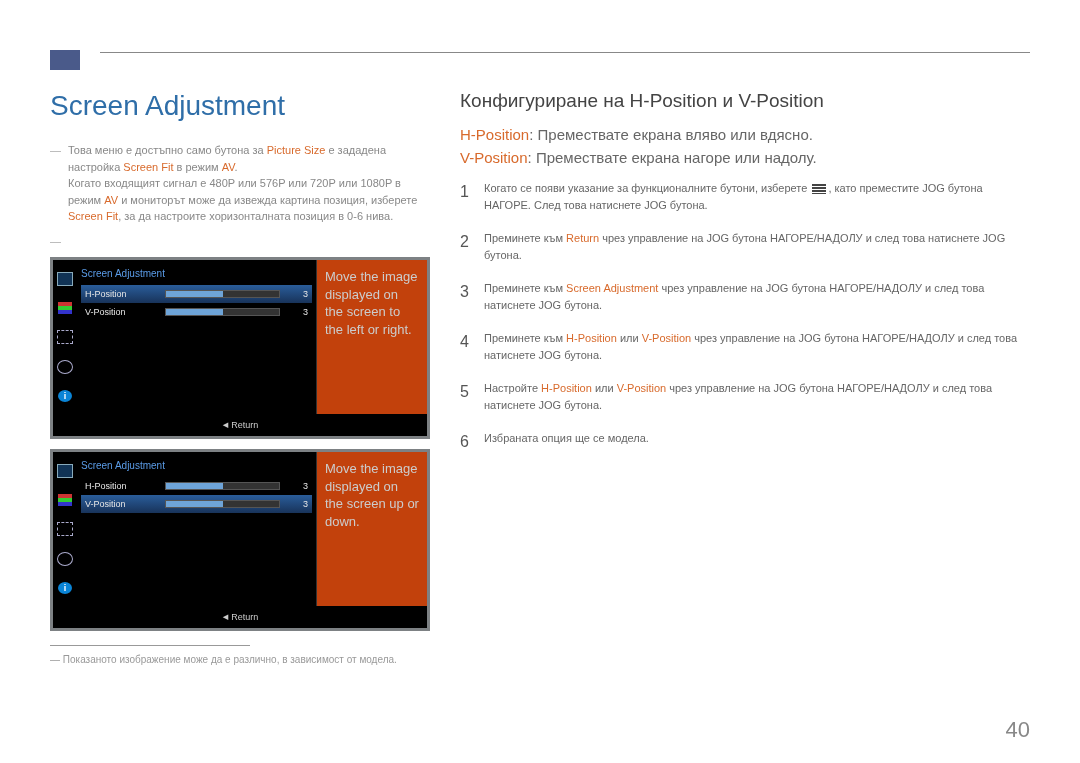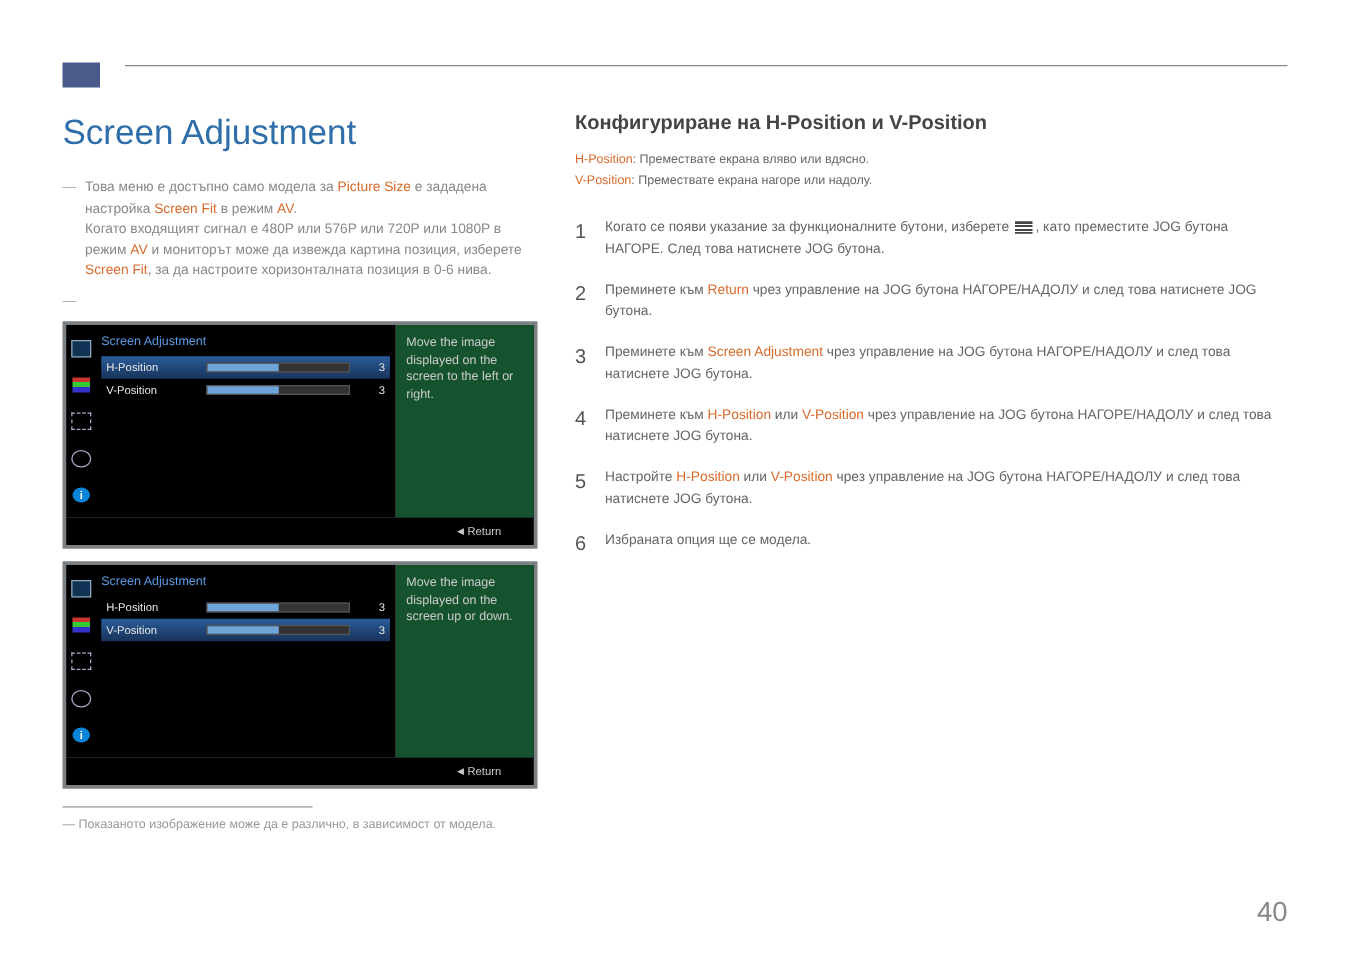--- a/index.html
+++ b/index.html
@@ -5,21 +5,21 @@
   html,body{margin:0;padding:0;background:#fff;color:#333;font-family:Arial,Helvetica,sans-serif}
   body{width:1080px;height:763px;position:relative;font-size:11px}
   .page{padding:50px 50px 0 50px}
   .topline{display:flex;align-items:flex-start;margin-bottom:20px}
   .topline .tab{width:30px;height:20px;background:#4a5a8a}
   .topline .rule{flex:1;border-top:1px solid #888;margin-left:20px;margin-top:2px}
   .cols{display:flex;gap:30px}
   .colL{width:380px}
   .colR{flex:1}
   h1{color:#2f6ea8;font-weight:300;font-size:28px;margin:0 0 20px}
-  h2{color:#444;font-weight:700;font-size:16px;margin:0 0 14px}
+  h2{color:#444;font-weight:400;font-size:19px;margin:0 0 14px}
   .note{display:flex;margin-bottom:8px;color:#888;line-height:1.5}
   .note .dash{width:18px;flex:0 0 18px;color:#aaa}
   .orange{color:#d86a2c}
   .red{color:#c33}
   .osd{background:#7d8184;padding:3px;margin-bottom:10px;color:#e6e6e6;font-size:9px}
   .osd-inner{background:#000;display:flex}
   .iconcol{width:24px;display:flex;flex-direction:column;align-items:center;gap:16px;padding:12px 0}
   .iconcol div{width:14px;height:12px}
   .ic-screen{border:1px solid #8ab;background:#135}
   .ic-pic{background:linear-gradient(#c33 0 33%,#3c3 33% 66%,#33c 66%)}
@@ -27,25 +27,25 @@
   .ic-gear{border:1px solid #aac;border-radius:50%}
   .ic-info{background:#0a84d6;border-radius:50%;color:#fff;text-align:center;font-weight:bold;line-height:12px}
   .main{flex:1;padding:6px 4px}
   .osd-title{font-size:10px;color:#5a9be6;padding:2px 0 6px}
   .row{display:flex;align-items:center;height:18px;padding:0 4px}
   .row.sel{background:linear-gradient(#2a5d9a,#18335a)}
   .row .lbl{width:80px}
   .bar{flex:1;height:6px;background:#333;border:1px solid #555;position:relative;margin-right:10px}
   .bar .fill{position:absolute;left:0;top:0;bottom:0;width:50%;background:#6ea4d8}
   .row .val{width:18px;text-align:right}
-  .osd-side{width:94px;background:#14532d;border-left:1px solid #333;padding:8px;font-size:10px;line-height:1.35;color:#ccc}
-  .osd-footer{text-align:right;padding:6px 26px;font-size:9px;color:#ccc;background:#000}
+  .osd-side{width:94px;background:#c2410c;border-left:1px solid #333;padding:8px;font-size:13px;line-height:1.35;color:#ccc}
+  .osd-footer{text-align:center;padding:6px 10px;font-size:9px;color:#ccc;background:#000}
   .osd-footer .tri{display:inline-block;transform:scale(0.8)}
-  .desc{margin-bottom:6px;color:#666;font-size:10px}
-  .desc.tight{margin-bottom:24px}
+  .desc{margin-bottom:6px;color:#666;font-size:15px}
+  .desc.tight{margin-bottom:14px}
   ol.steps{list-style:none;padding:0;margin:0;counter-reset:s}
   ol.steps li{display:flex;margin-bottom:16px;line-height:1.55;color:#666}
   ol.steps li .num{width:24px;flex:0 0 24px;font-size:16px;color:#555;font-weight:300}
   ol.steps li .txt{flex:1}
   .menuicon{display:inline-block;width:14px;height:10px;vertical-align:middle;margin:0 2px}
   .menuicon::before{content:"";display:block;width:14px;height:10px;background:
     repeating-linear-gradient(#444 0 2px,#fff 2px 3px)}
   .fnote-rule{border-top:1px solid #999;width:200px;margin:14px 0 8px}
   .fnote{color:#999;font-size:10px}
   .pagenum{position:absolute;right:50px;bottom:20px;font-size:22px;color:#888;font-weight:400}
@@ -60,21 +60,21 @@
   </div>
 
   <div class="cols">
 
     <div class="colL">
       <h1>Screen Adjustment</h1>
 
       <div class="note">
         <div class="dash">―</div>
         <div>
-          <span>Това меню е достъпно само модела за </span><span class="orange">Picture Size</span><span> е зададена настройка </span><span class="orange">Screen Fit</span><span> в режим </span><span class="orange">AV</span><span>.</span>
+          <span>Това меню е достъпно само бутона за </span><span class="orange">Picture Size</span><span> е зададена настройка </span><span class="orange">Screen Fit</span><span> в режим </span><span class="orange">AV</span><span>.</span>
           <br>
           <span>Когато входящият сигнал е 480P или 576P или 720P или 1080P в режим </span><span class="orange">AV</span><span> и мониторът може да извежда картина позиция, изберете </span><span class="orange">Screen Fit</span><span>, за да настроите хоризонталната позиция в 0-6 нива.</span>
         </div>
       </div>
 
       <div class="note">
         <div class="dash">―</div>
       </div>
 
       <div class="osd">

